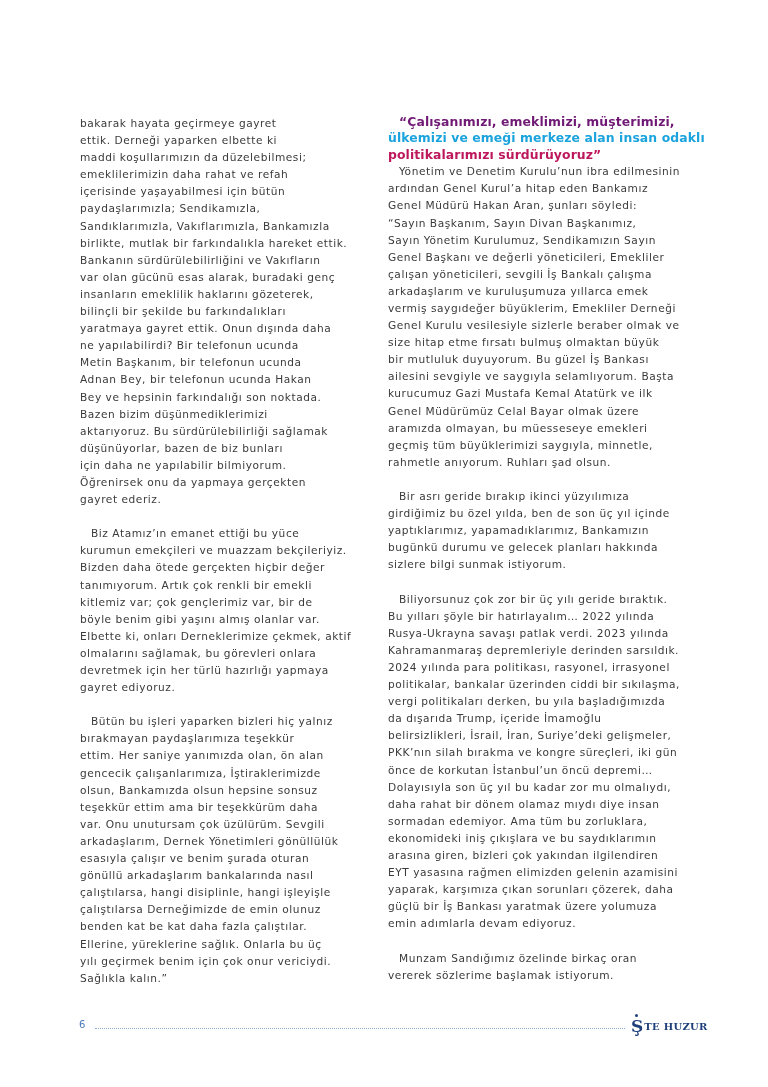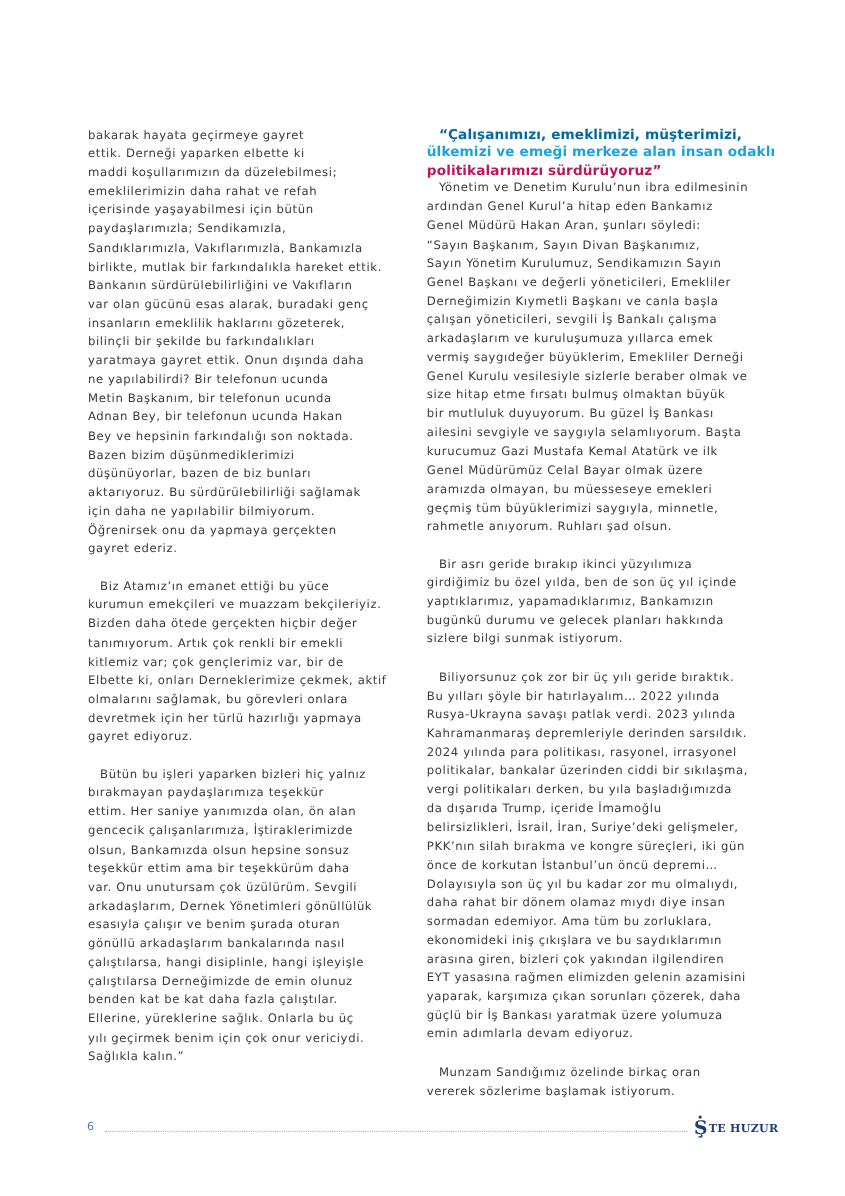--- a/index.html
+++ b/index.html
@@ -77,33 +77,34 @@
       <span class="line">Bankanın sürdürülebilirliğini ve Vakıfların</span>
       <span class="line">var olan gücünü esas alarak, buradaki genç</span>
       <span class="line">insanların emeklilik haklarını gözeterek,</span>
       <span class="line">bilinçli bir şekilde bu farkındalıkları</span>
       <span class="line">yaratmaya gayret ettik. Onun dışında daha</span>
       <span class="line">ne yapılabilirdi? Bir telefonun ucunda</span>
       <span class="line">Metin Başkanım, bir telefonun ucunda</span>
       <span class="line">Adnan Bey, bir telefonun ucunda Hakan</span>
       <span class="line">Bey ve hepsinin farkındalığı son noktada.</span>
       <span class="line">Bazen bizim düşünmediklerimizi</span>
+      <span class="line">aktarıyoruz. Bu sürdürülebilirliği sağlamak</span>
       <span class="line">düşünüyorlar, bazen de biz bunları</span>
-      <span class="line">aktarıyoruz. Bu sürdürülebilirliği sağlamak</span>
       <span class="line">için daha ne yapılabilir bilmiyorum.</span>
       <span class="line">Öğrenirsek onu da yapmaya gerçekten</span>
       <span class="line">gayret ederiz.</span>
     </div>
     <span class="gap"></span>
     <div>
       <span class="line indent">Biz Atamız’ın emanet ettiği bu yüce</span>
       <span class="line">kurumun emekçileri ve muazzam bekçileriyiz.</span>
       <span class="line">Bizden daha ötede gerçekten hiçbir değer</span>
       <span class="line">tanımıyorum. Artık çok renkli bir emekli</span>
       <span class="line">kitlemiz var; çok gençlerimiz var, bir de</span>
+      <span class="line">böyle benim gibi yaşını almış olanlar var.</span>
       <span class="line">Elbette ki, onları Derneklerimize çekmek, aktif</span>
       <span class="line">olmalarını sağlamak, bu görevleri onlara</span>
       <span class="line">devretmek için her türlü hazırlığı yapmaya</span>
       <span class="line">gayret ediyoruz.</span>
     </div>
     <span class="gap"></span>
     <div>
       <span class="line indent">Bütün bu işleri yaparken bizleri hiç yalnız</span>
       <span class="line">bırakmayan paydaşlarımıza teşekkür</span>
       <span class="line">ettim. Her saniye yanımızda olan, ön alan</span>
@@ -117,32 +118,31 @@
       <span class="line">çalıştılarsa, hangi disiplinle, hangi işleyişle</span>
       <span class="line">çalıştılarsa Derneğimizde de emin olunuz</span>
       <span class="line">benden kat be kat daha fazla çalıştılar.</span>
       <span class="line">Ellerine, yüreklerine sağlık. Onlarla bu üç</span>
       <span class="line">yılı geçirmek benim için çok onur vericiydi.</span>
       <span class="line">Sağlıkla kalın.”</span>
     </div>
   </div>
 <div class="col col-right" id="right-col">
     <div>
-      <span class="heading indent" style="color: #0369a1;">“Çalışanımızı, emeklimizi, müşterimizi,</span>
+      <span class="heading indent" style="color: #701a75;">“Çalışanımızı, emeklimizi, müşterimizi,</span>
       <span class="heading" style="color: rgb(26, 163, 220);">ülkemizi ve emeği merkeze alan insan odaklı</span>
       <span class="heading" style="color: #be185d;">politikalarımızı sürdürüyoruz”</span>
     </div>
     <div>
       <span class="line indent">Yönetim ve Denetim Kurulu’nun ibra edilmesinin</span>
       <span class="line">ardından Genel Kurul’a hitap eden Bankamız</span>
       <span class="line">Genel Müdürü Hakan Aran, şunları söyledi:</span>
       <span class="line">“Sayın Başkanım, Sayın Divan Başkanımız,</span>
       <span class="line">Sayın Yönetim Kurulumuz, Sendikamızın Sayın</span>
       <span class="line">Genel Başkanı ve değerli yöneticileri, Emekliler</span>
-      <span class="line">Derneğimizin Kıymetli Başkanı ve canla başla</span>
       <span class="line">çalışan yöneticileri, sevgili İş Bankalı çalışma</span>
       <span class="line">arkadaşlarım ve kuruluşumuza yıllarca emek</span>
       <span class="line">vermiş saygıdeğer büyüklerim, Emekliler Derneği</span>
       <span class="line">Genel Kurulu vesilesiyle sizlerle beraber olmak ve</span>
       <span class="line">size hitap etme fırsatı bulmuş olmaktan büyük</span>
       <span class="line">bir mutluluk duyuyorum. Bu güzel İş Bankası</span>
       <span class="line">ailesini sevgiyle ve saygıyla selamlıyorum. Başta</span>
       <span class="line">kurucumuz Gazi Mustafa Kemal Atatürk ve ilk</span>
       <span class="line">Genel Müdürümüz Celal Bayar olmak üzere</span>
       <span class="line">aramızda olmayan, bu müesseseye emekleri</span>

